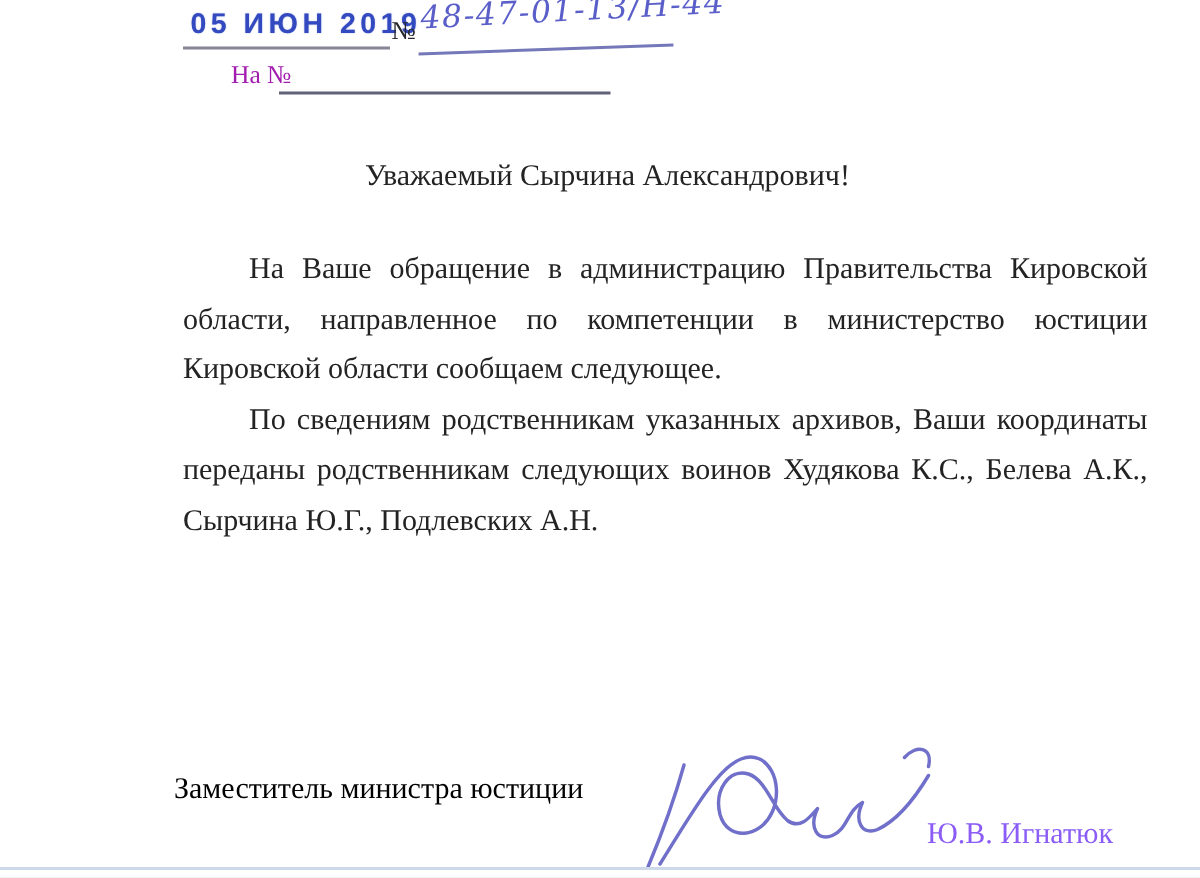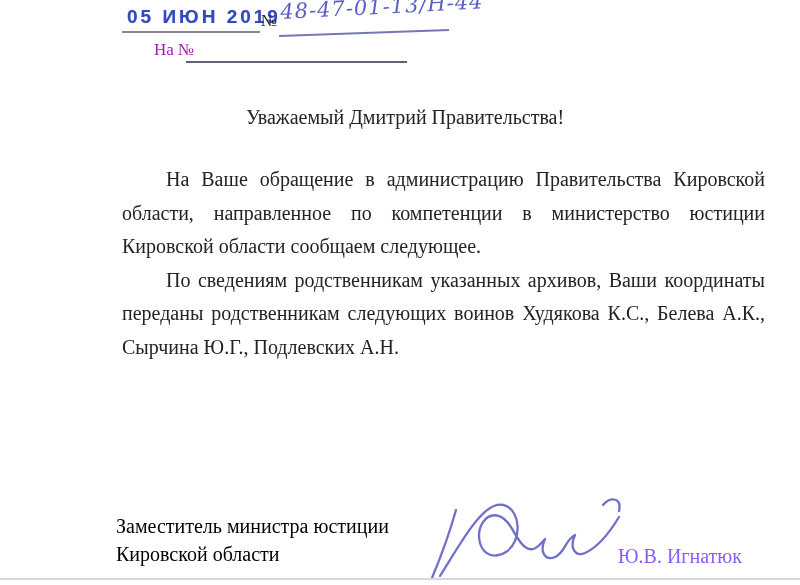--- a/index.html
+++ b/index.html
@@ -102,30 +102,29 @@
   <div class="date-stamp">05 ИЮН 2019</div>
   <div class="stamp-underline"></div>
 
   <span class="num-label">№</span>
   <span class="handwritten-num">48-47-01-13/Н-44</span>
   <div class="handwritten-underline"></div>
 
   <span class="reply-label">На №</span>
   <div class="reply-underline"></div>
 
-  <div class="salutation">Уважаемый Дмитрий Правительства!</div>
+  <div class="salutation">Уважаемый Сырчина Александрович!</div>
 
   <div class="body-text">
     <p>На Ваше обращение в администрацию Правительства Кировской области, направленное по компетенции в министерство юстиции Кировской области сообщаем следующее.</p>
     <p>По сведениям родственникам указанных архивов, Ваши координаты переданы родственникам следующих воинов Худякова К.С., Белева А.К., Сырчина Ю.Г., Подлевских А.Н.</p>
   </div>
 
   <div class="sig-position">
     <div>Заместитель министра юстиции</div>
-    <div>Кировской области</div>
   </div>
 
   <svg class="sig-svg" viewBox="0 0 205 100" xmlns="http://www.w3.org/2000/svg">
     <path d="M30 16 C25 34 16 60 6 84"></path>
     <path d="M14 82 C34 50 52 18 68 12
              C86 5 97 28 89 47
              C81 65 59 67 54 49
              C50 33 60 18 73 22
              C85 26 89 45 99 53
              C107 59 113 52 119 45

